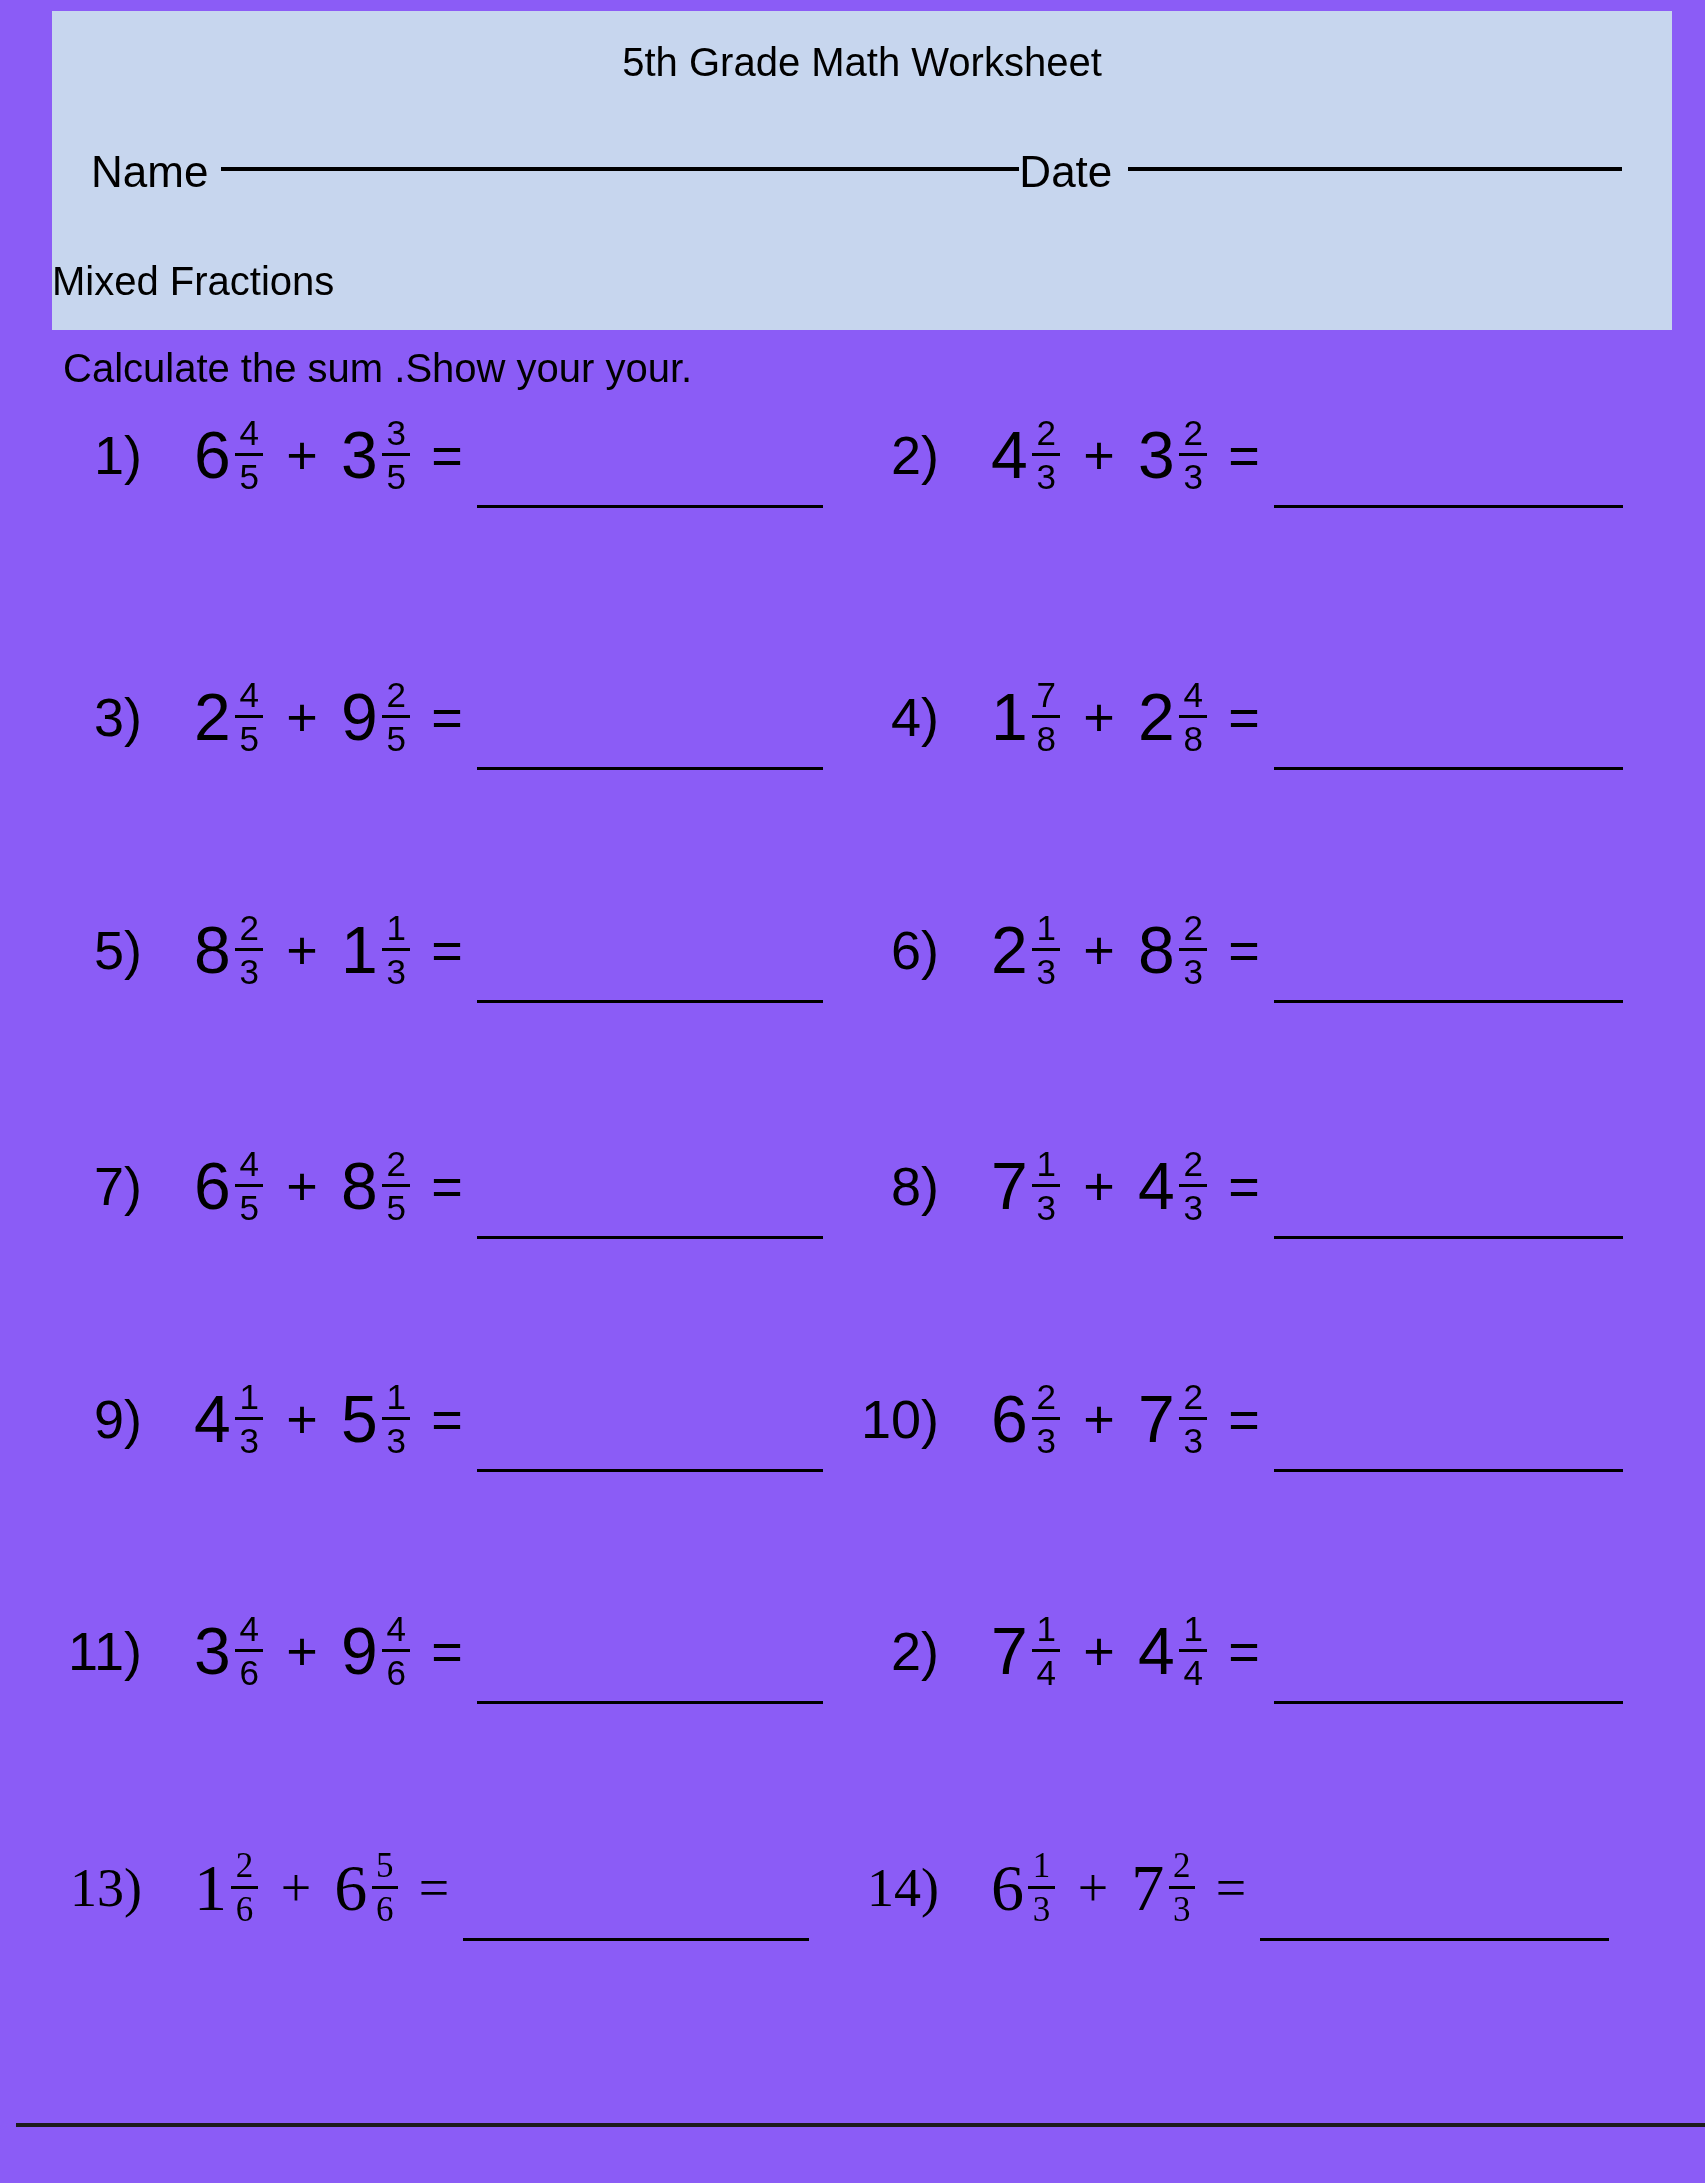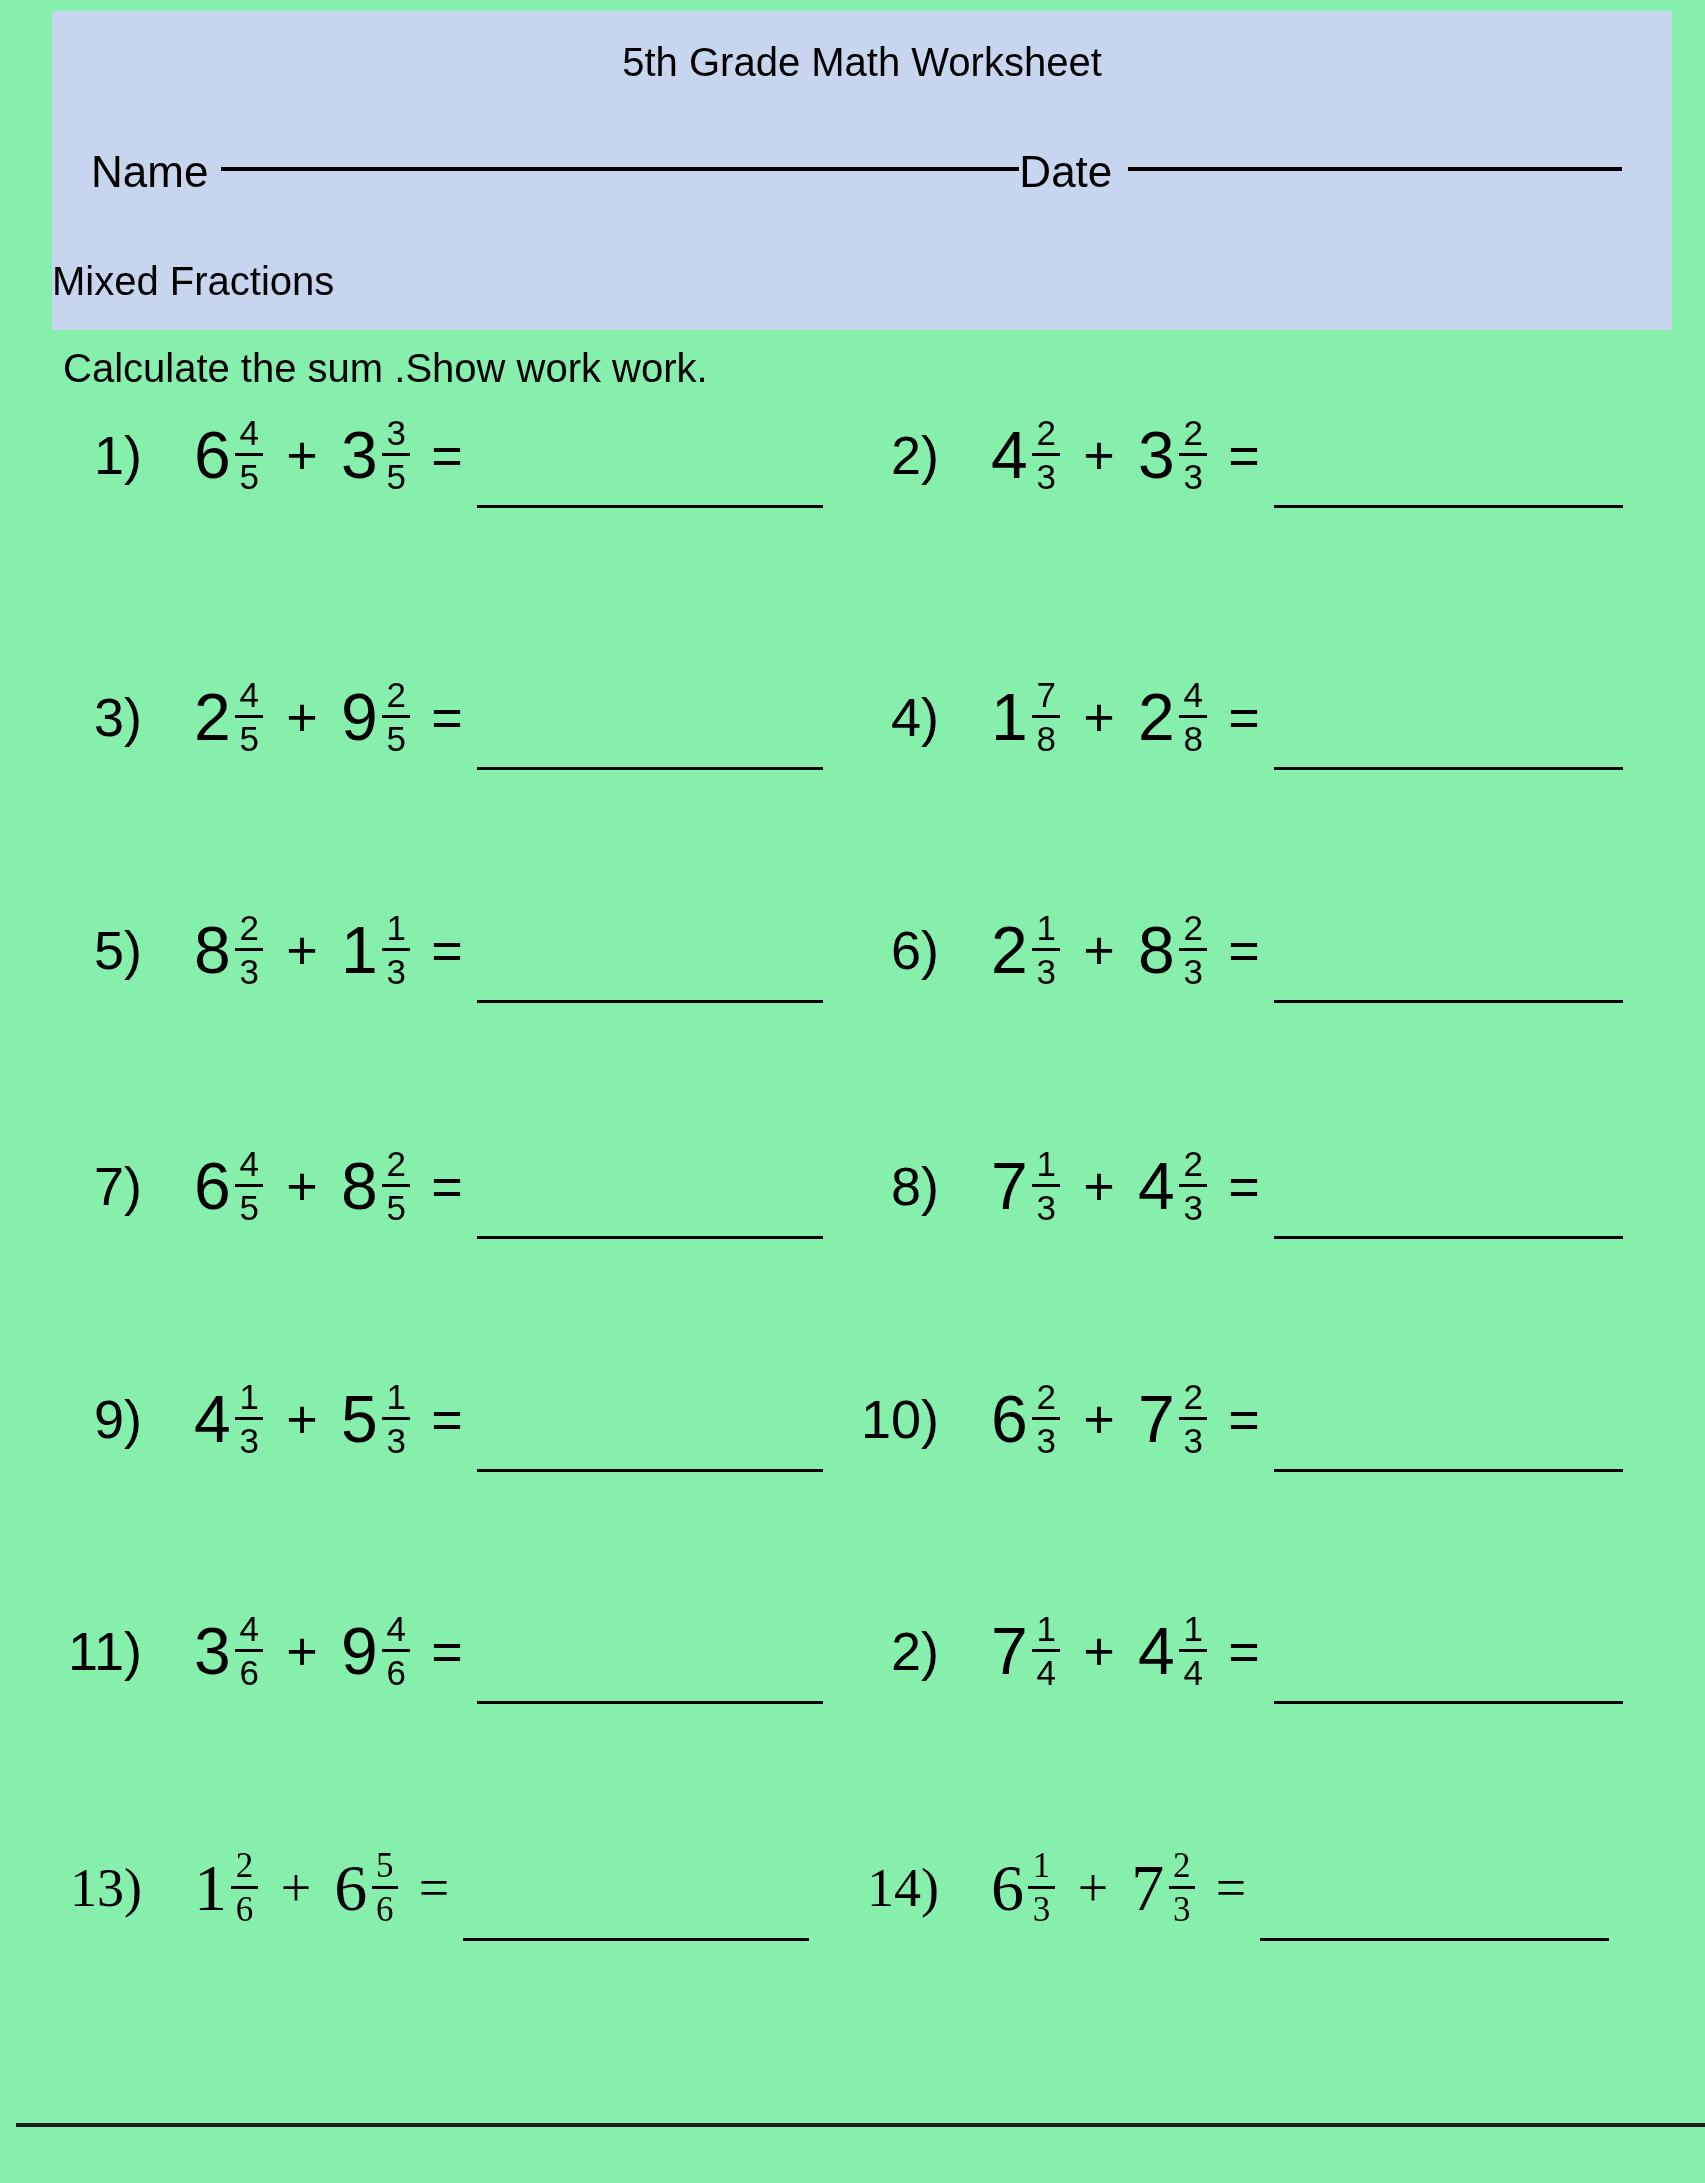--- a/index.html
+++ b/index.html
@@ -1,19 +1,19 @@
 <!DOCTYPE html>
 <html style="font-size:14px"><head>
 <meta charset="utf-8">
 <style>
   html,body { margin:0; padding:0; background:#ffffff; }
   .page {
     position:relative;
     width:1706px; height:2184px;
-    background:#86efac;
+    background:#8b5cf6;
     font-family:"Liberation Sans", "DejaVu Sans", sans-serif;
     color:#000000;
     overflow:hidden;
   }
 
   
   .header {
     position:absolute;
     left:52px; top:11.4px;
     width:1620px; height:319px;
@@ -108,21 +108,21 @@
     <div class="title">5th Grade Math Worksheet</div>
     <div class="name-row">
       <span class="label">Name</span>
       <span class="uline uline-name"></span>
       <span class="label">Date</span>
       <span class="uline uline-date"></span>
     </div>
     <div class="subtitle">Mixed Fractions</div>
   </div>
 
-  <div class="instructions">Calculate the sum .Show work work.</div>
+  <div class="instructions">Calculate the sum .Show your your.</div>
 
   <div class="problem r1 c1">
     <span class="pnum">1)</span>
     <span class="expr">
       <span class="mixed">
           <span class="whole">6</span>
           <span class="frac">
             <span class="fnum">4</span>
             <span class="fden">5</span>
           </span>

